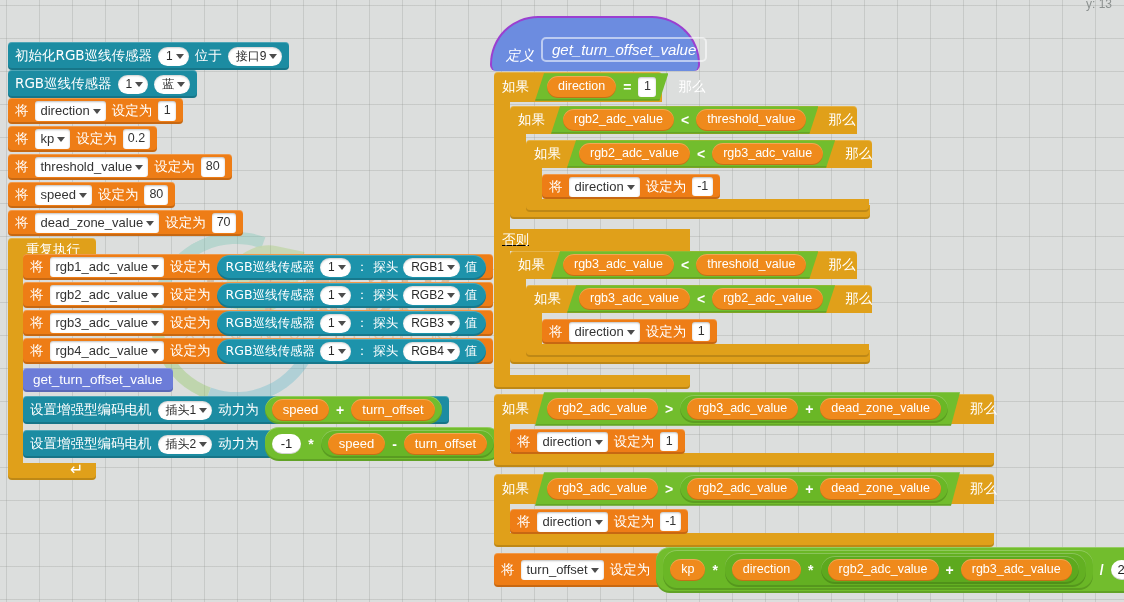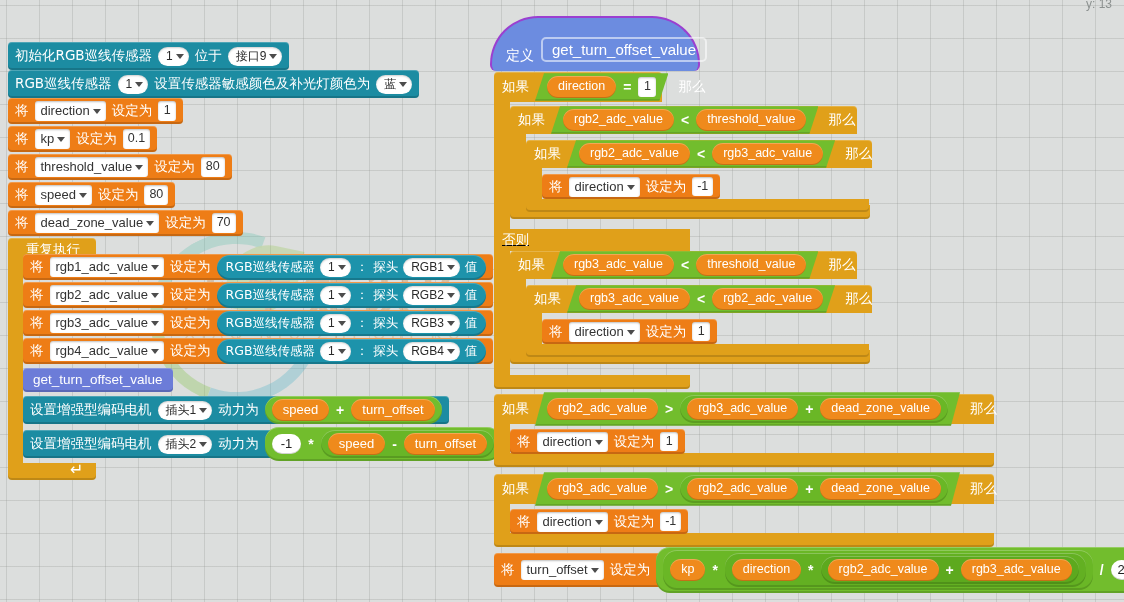--- a/index.html
+++ b/index.html
@@ -184,36 +184,35 @@
   <div class="row c-sensor" style="left:8px;top:42px;height:28px;">
     <span class="lbl cn">初始化RGB巡线传感器</span>
     <span class="dd-pill">1</span>
     <span class="lbl cn">位于</span>
     <span class="dd-pill">接口9</span>
   </div>
 
   <div class="row c-sensor" style="left:8px;top:70px;height:28px;">
     <span class="lbl cn">RGB巡线传感器</span>
     <span class="dd-pill">1</span>
-    <span class="lbl cn">设置传感器敏感颜色及补光灯颜色为</span>
     <span class="dd-pill">蓝</span>
   </div>
 
   <div class="row c-data" style="left:8px;top:98px;height:26px;">
     <span class="lbl cn">将</span>
     <span class="dd-white">direction</span>
     <span class="lbl cn">设定为</span>
     <span class="field num">1</span>
   </div>
 
   <div class="row c-data" style="left:8px;top:126px;height:26px;">
     <span class="lbl cn">将</span>
     <span class="dd-white">kp</span>
     <span class="lbl cn">设定为</span>
-    <span class="field num">0.1</span>
+    <span class="field num">0.2</span>
   </div>
 
   <div class="row c-data" style="left:8px;top:154px;height:26px;">
     <span class="lbl cn">将</span>
     <span class="dd-white">threshold_value</span>
     <span class="lbl cn">设定为</span>
     <span class="field num">80</span>
   </div>
 
   <div class="row c-data" style="left:8px;top:182px;height:26px;">
@@ -316,21 +315,21 @@
       <span class="oval white">-1</span>
       <span class="opsym">*</span>
       <span class="opcap" style="background:#68b527;">
         <span class="oval">speed</span>
         <span class="opsym">-</span>
         <span class="oval">turn_offset</span>
       </span>
     </span>
   </div>
 
-  <div class="defhat" style="left:490px;top:16px;width:210px;height:55px;">
+  <div class="defhat" style="left:490px;top:16px;width:210px;height:55px;font-style:italic;">
     <span class="lbl cn" style="font-size:14px;margin-right:7px;">定义</span>
     <span class="defname">get_turn_offset_value</span>
   </div>
 
   <div class="cblk-top" style="left:494px;top:72px;width:168px;height:30px;">
     <span class="lbl cn">如果</span>
     <span class="hexcap">
       <span class="oval" style="font-size:12.5px;">direction</span>
       <span class="opsym">=</span>
       <span class="field num">1</span>

